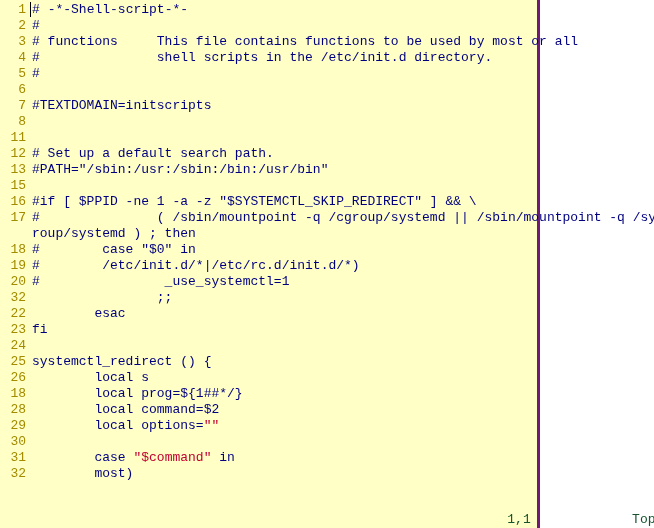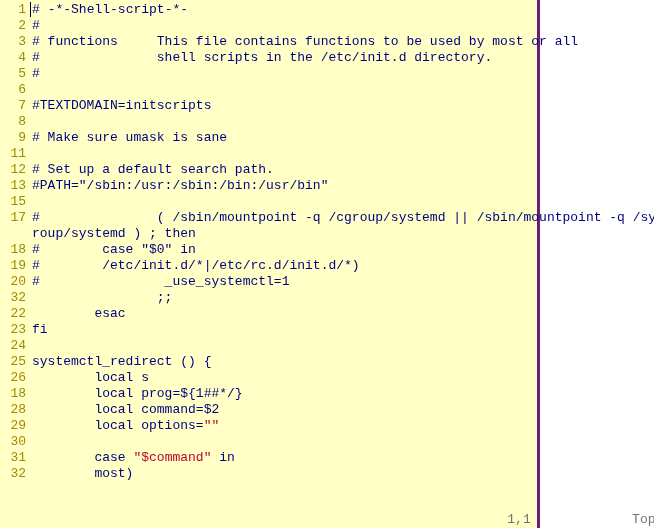--- a/index.html
+++ b/index.html
@@ -48,45 +48,45 @@
     width: 1px;
     height: 15px;
     background: #000;
   }
   .status-bar {
     position: absolute;
     bottom: 0;
     left: 8px;
     right: 0;
     height: 16px;
-    color: #737373;
+    color: #14532d;
     font-family: "Courier New", monospace;
     font-size: 13px;
     padding-left: 0;
     white-space: pre;
   }
 </style>
 </head>
 <body>
 
 <div class="editor">
   <div class="code-area" id="code-area">
       <div class="line"><span class="lineno">1</span><span><span class="cursor-char">#</span> </span><span>-*-Shell-script-*-</span></div>
       <div class="line"><span class="lineno">2</span><span>#</span></div>
       <div class="line"><span class="lineno">3</span><span># functions     This file contains functions to be used by most or all</span></div>
       <div class="line"><span class="lineno">4</span><span>#               shell scripts in the /etc/init.d directory.</span></div>
       <div class="line"><span class="lineno">5</span><span>#</span></div>
       <div class="line"><span class="lineno">6</span></div>
       <div class="line"><span class="lineno">7</span><span>#TEXTDOMAIN=initscripts</span></div>
       <div class="line"><span class="lineno">8</span></div>
-      <div class="line"><span class="lineno">9</span><span># Make sure umask is sane</span></div>
       <div class="line"><span class="lineno">11</span></div>
       <div class="line"><span class="lineno">12</span><span># Set up a default search path.</span></div>
       <div class="line"><span class="lineno">13</span><span>#PATH="/sbin:/usr:/sbin:/bin:/usr/bin"</span></div>
       <div class="line"><span class="lineno">15</span></div>
+      <div class="line"><span class="lineno">16</span><span>#if [ $PPID -ne 1 -a -z "$SYSTEMCTL_SKIP_REDIRECT" ] &amp;&amp; \</span></div>
       <div class="line"><span class="lineno">17</span><span>#               ( /sbin/mountpoint -q /cgroup/systemd || /sbin/mountpoint -q /sys/fs/cg</span></div>
       <div class="line"><span class="lineno"></span><span></span><span>roup/systemd ) ; then</span></div>
       <div class="line"><span class="lineno">18</span><span>#        case "$0" in</span></div>
       <div class="line"><span class="lineno">19</span><span>#        /etc/init.d/*|/etc/rc.d/init.d/*)</span></div>
       <div class="line"><span class="lineno">20</span><span>#                _use_systemctl=1</span></div>
       <div class="line"><span class="lineno">32</span><span>                ;;</span></div>
       <div class="line"><span class="lineno">22</span><span>        esac</span></div>
       <div class="line"><span class="lineno">23</span><span>fi</span></div>
       <div class="line"><span class="lineno">24</span></div>
       <div class="line"><span class="lineno">25</span><span>systemctl_redirect () {</span></div>

